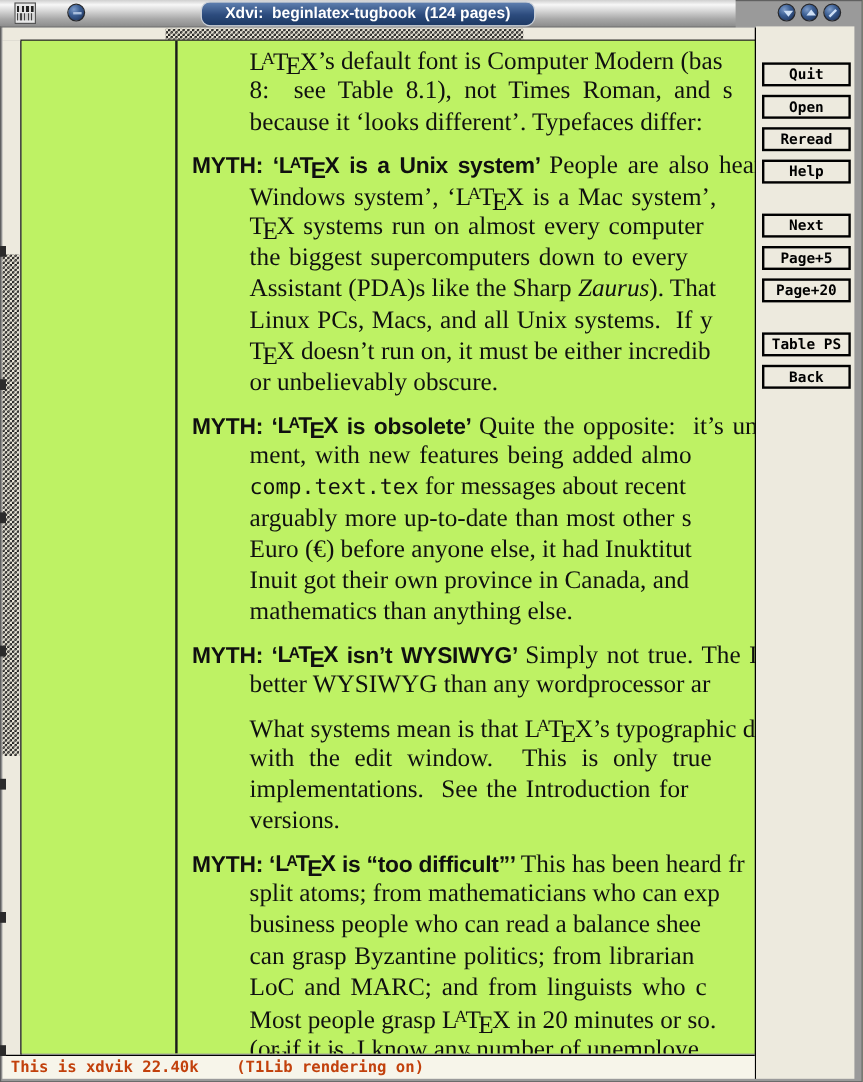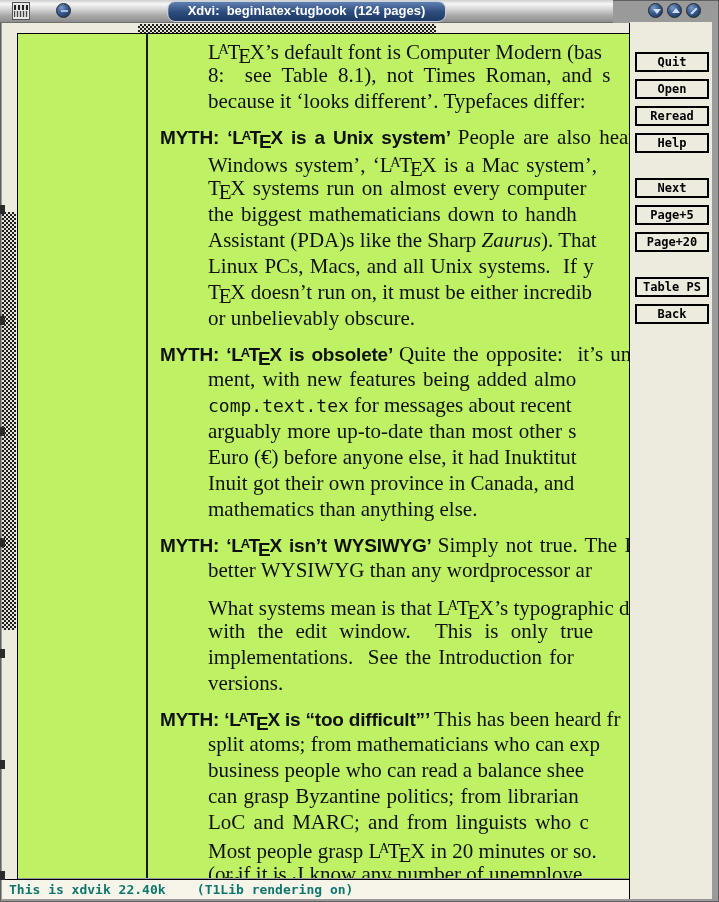--- a/index.html
+++ b/index.html
@@ -65,21 +65,21 @@
   .btn-group{margin-bottom:25px;}
   .xbtn{width:74px;height:20px;margin:0 0 7px 5px;box-sizing:border-box;
     border:2px solid #000;background:#edeade;text-align:center;
     font-family:"DejaVu Sans Mono",monospace;font-weight:bold;font-size:12px;line-height:16px;
     color:#000;cursor:pointer;}
 
   
   .statusbar{position:absolute;left:2px;top:879px;width:627px;height:20px;background:#f7f5ea;
     border-top:1px solid #000;box-sizing:border-box;
     font-family:"DejaVu Sans Mono",monospace;font-weight:bold;font-size:13px;
-    line-height:19px;padding-left:7px;white-space:pre;color:#0f766e;}
+    line-height:19px;padding-left:7px;white-space:pre;color:#c2410c;}
 
   .tick{position:absolute;left:0;width:5px;height:9px;background:#2b2b2b;}
 </style>
 </head>
 <body>
 
 <div class="frame">
 
   <div class="titlebar">
     <div class="app-icon"></div>
@@ -110,21 +110,21 @@
 
   <div class="page">
     <div class="page-rule"></div>
     <div class="doc" id="doc">
         <div class="line ind1"><span>L<span class="lgA">A</span>T<span class="lgE">E</span>X</span><span>’s default font is Computer Modern (bas</span></div>
         <div class="line ind1" style="word-spacing: 5px;"><span>8:  see Table 8.1), not Times Roman, and s</span></div>
         <div class="line ind1"><span>because it ‘looks different’. Typefaces differ: </span></div>
         <div class="line ind0 gap" style="word-spacing: 3px;"><span class="h">MYTH: ‘</span><span class="h">L<span class="lgA">A</span>T<span class="lgE">E</span>X</span><span class="h"> is a Unix system’ </span><span>People are also hear</span></div>
         <div class="line ind1" style="word-spacing: 2px;"><span>Windows system’, ‘</span><span>L<span class="lgA">A</span>T<span class="lgE">E</span>X</span><span> is a Mac system’, </span></div>
         <div class="line ind1" style="word-spacing: 2px;"><span>T<span class="lgE">E</span>X</span><span> systems run on almost every computer</span></div>
-        <div class="line ind1" style="word-spacing: 2px;"><span>the biggest mathematicians down to handh</span></div>
+        <div class="line ind1" style="word-spacing: 2px;"><span>the biggest supercomputers down to every</span></div>
         <div class="line ind1"><span>Assistant (PDA)s like the Sharp </span><span class="i">Zaurus</span><span>). That </span></div>
         <div class="line ind1" style="word-spacing: 1px;"><span>Linux PCs, Macs, and all Unix systems.  If y</span></div>
         <div class="line ind1"><span>T<span class="lgE">E</span>X</span><span> doesn’t run on, it must be either incredib</span></div>
         <div class="line ind1"><span>or unbelievably obscure.</span></div>
         <div class="line ind0 gap" style="word-spacing: 2px;"><span class="h">MYTH: ‘</span><span class="h">L<span class="lgA">A</span>T<span class="lgE">E</span>X</span><span class="h"> is obsolete’ </span><span>Quite the opposite:  it’s un</span></div>
         <div class="line ind1" style="word-spacing: 2px;"><span>ment, with new features being added almo</span></div>
         <div class="line ind1"><span class="m">comp.text.tex</span><span> for messages about recent </span></div>
         <div class="line ind1" style="word-spacing: 1px;"><span>arguably more up-to-date than most other s</span></div>
         <div class="line ind1"><span>Euro (€) before anyone else, it had Inuktitut</span></div>
         <div class="line ind1"><span>Inuit got their own province in Canada, and </span></div>

